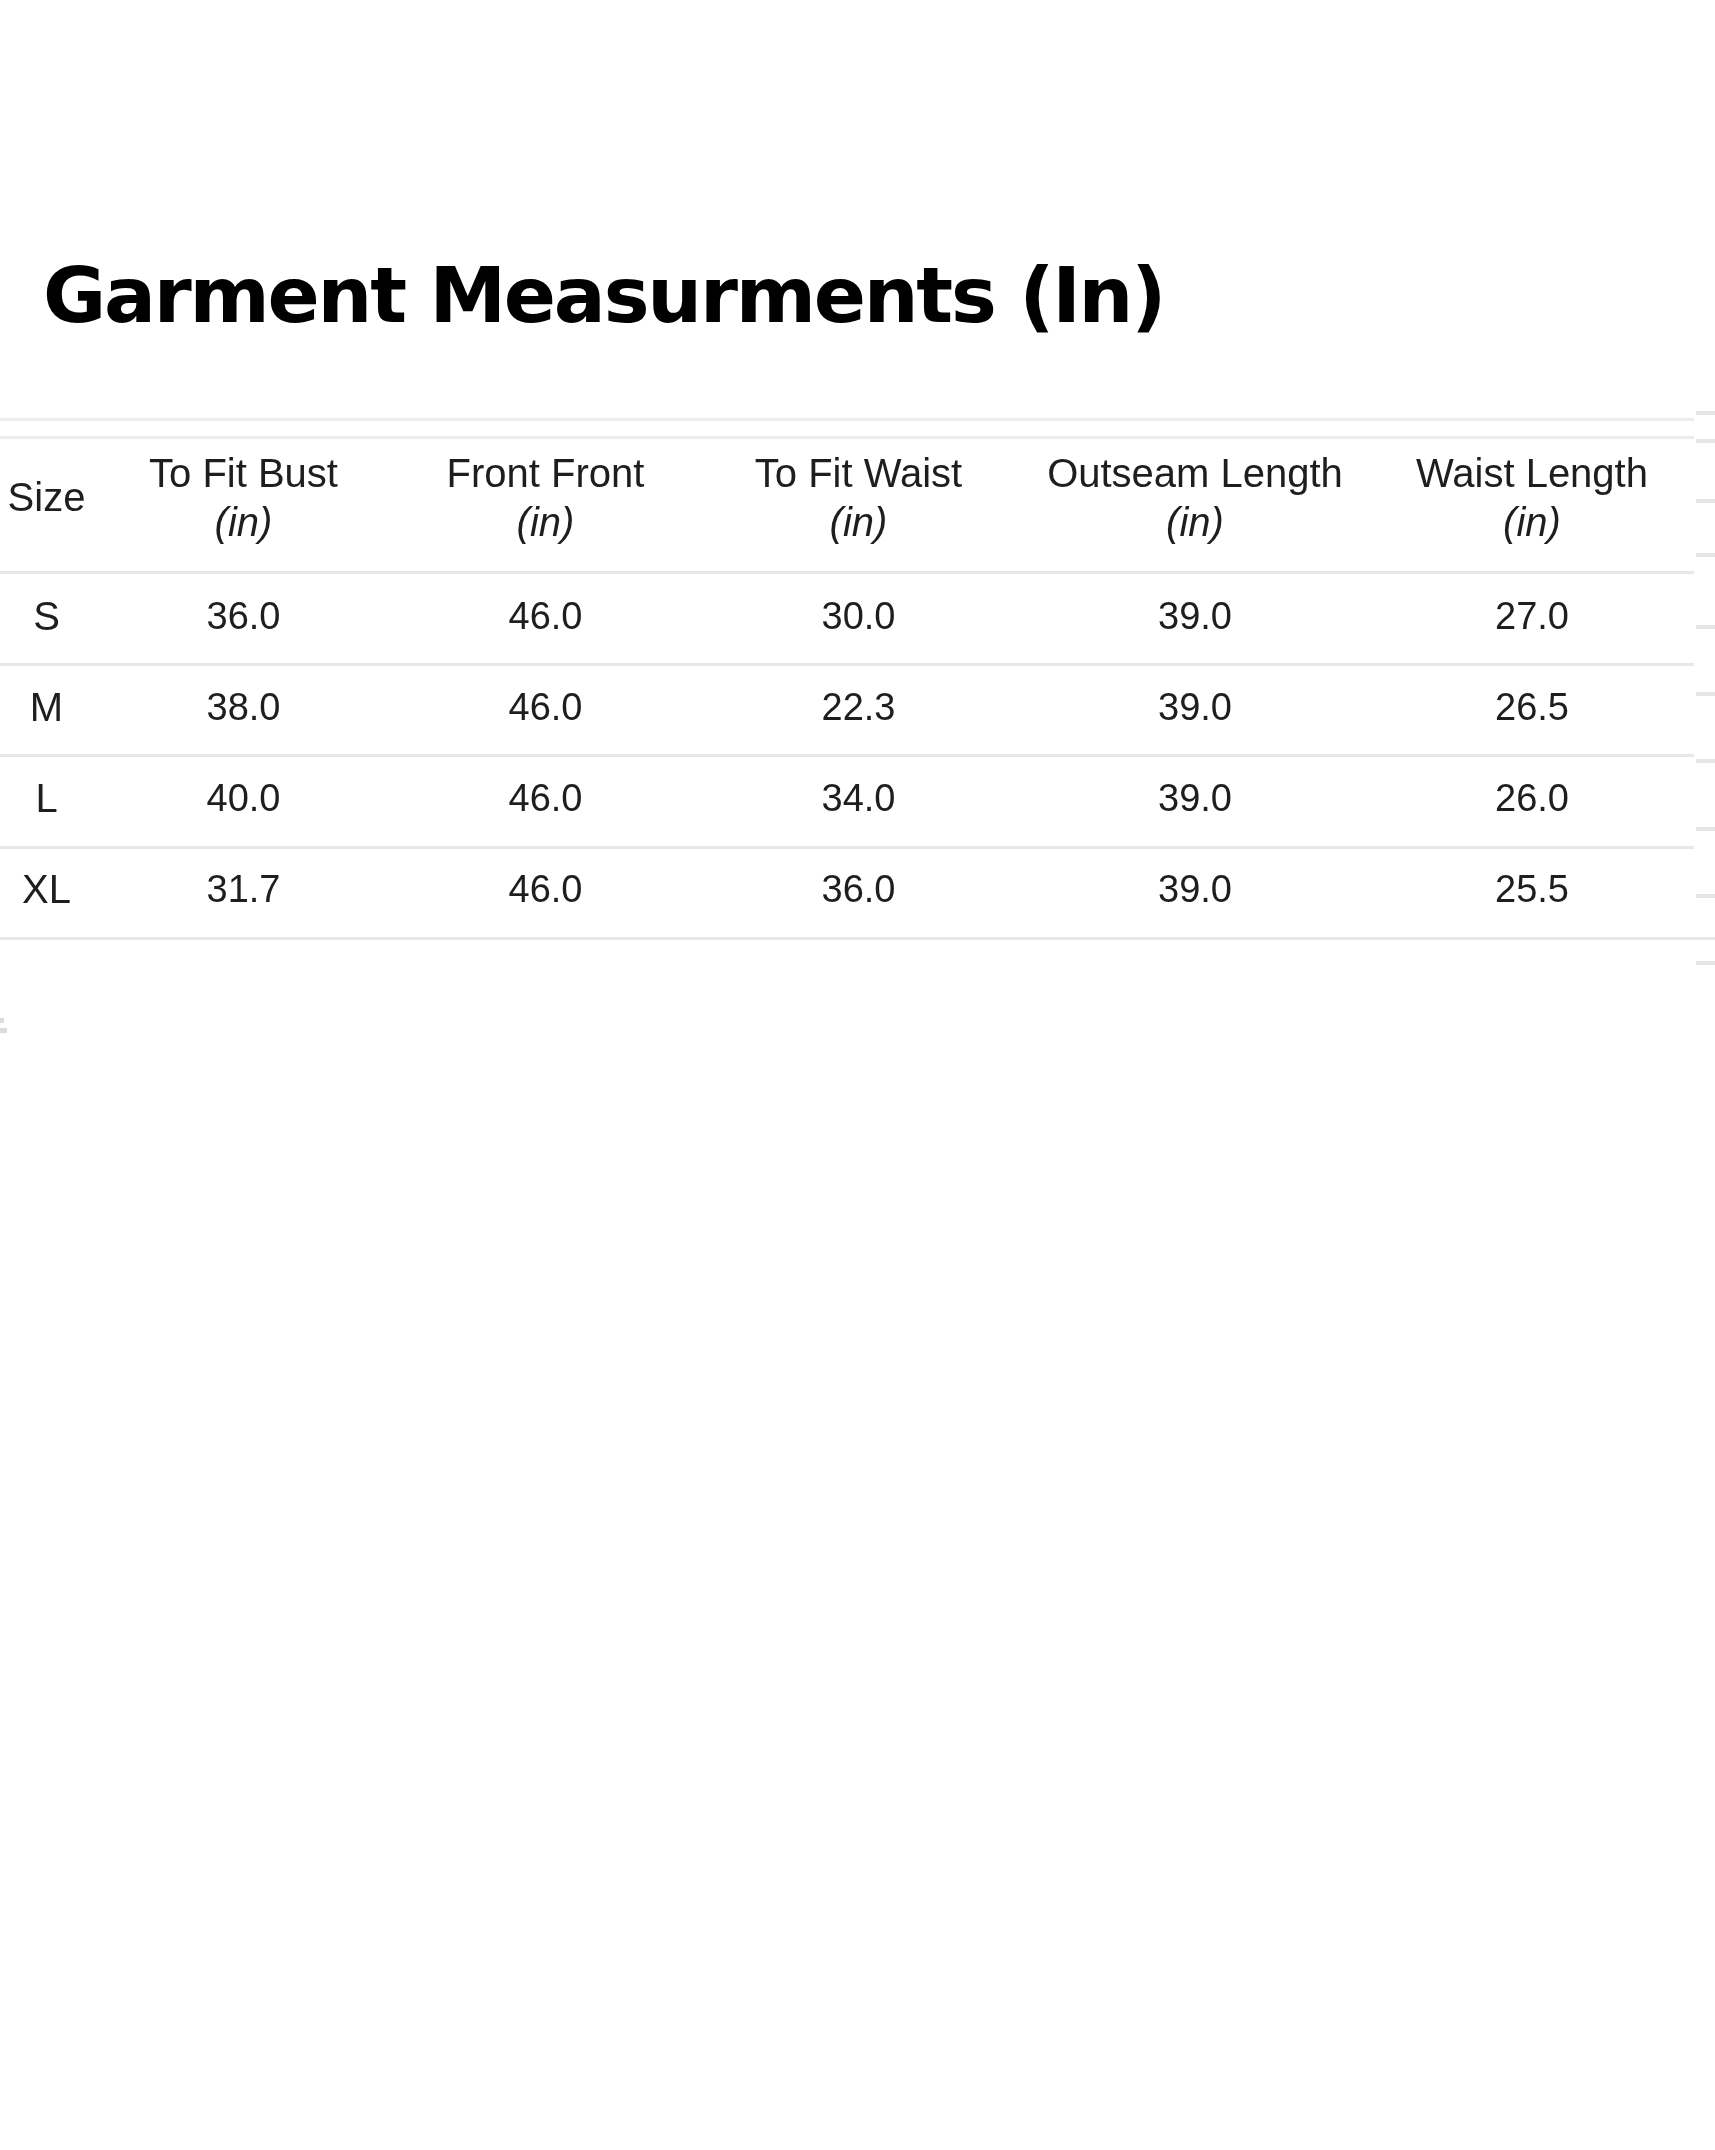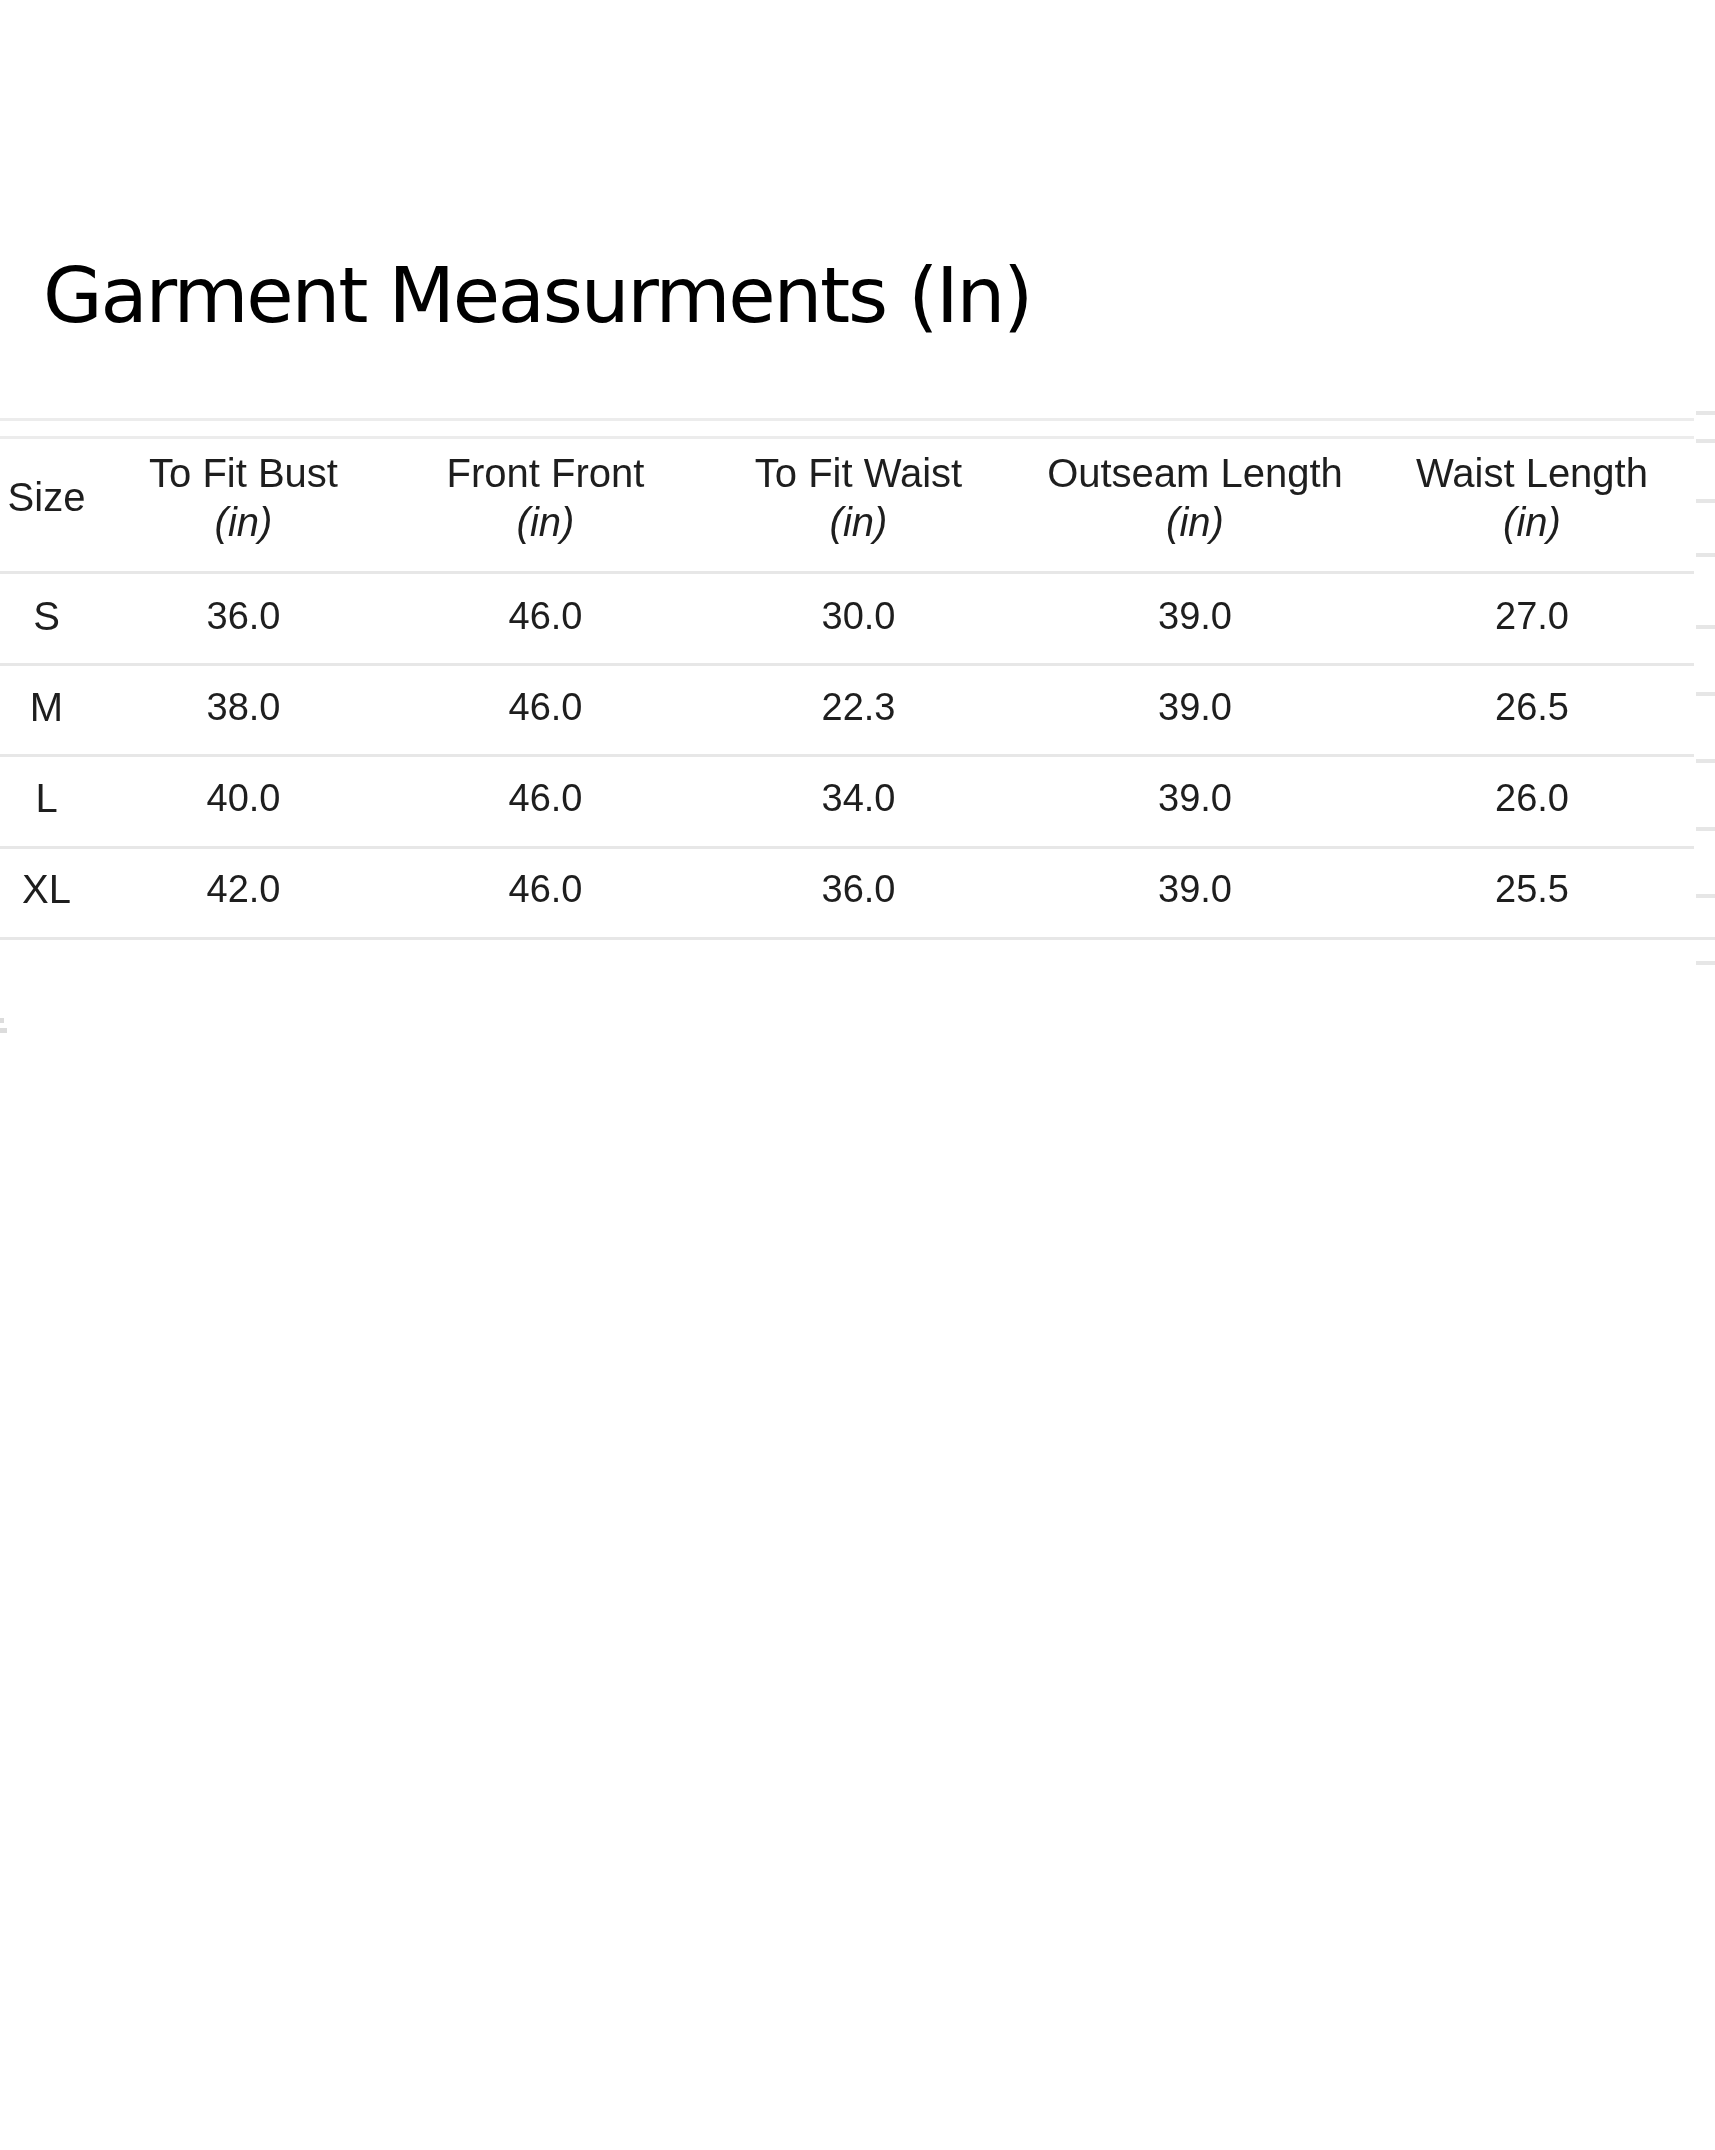--- a/index.html
+++ b/index.html
@@ -7,21 +7,21 @@
     width: 1716px; height: 2151px;
     background: #ffffff;
     position: relative;
     font-family: "Liberation Sans", sans-serif;
     overflow: hidden;
   }
   .page-title {
     position: absolute;
     left: 43px; top: 257px;
     font-family: "DejaVu Sans", sans-serif;
-    font-weight: 400;
+    font-weight: 700;
     font-size: 77px;
     letter-spacing: -2.2px;
     color: #000000;
     line-height: 1;
     white-space: nowrap;
   }
   
   .rule {
     position: absolute;
     left: 0;
@@ -148,21 +148,21 @@
     <tr class="data-row">
       <td class="size-cell">L</td>
       <td>40.0</td>
       <td>46.0</td>
       <td>34.0</td>
       <td>39.0</td>
       <td>26.0</td>
     </tr>
     <tr class="data-row">
       <td class="size-cell">XL</td>
-      <td>42.0</td>
+      <td>31.7</td>
       <td>46.0</td>
       <td>36.0</td>
       <td>39.0</td>
       <td>25.5</td>
     </tr>
   </tbody>
 </table>
 
 <div class="rule r-head"></div>
 <div class="rule r-row1"></div>

